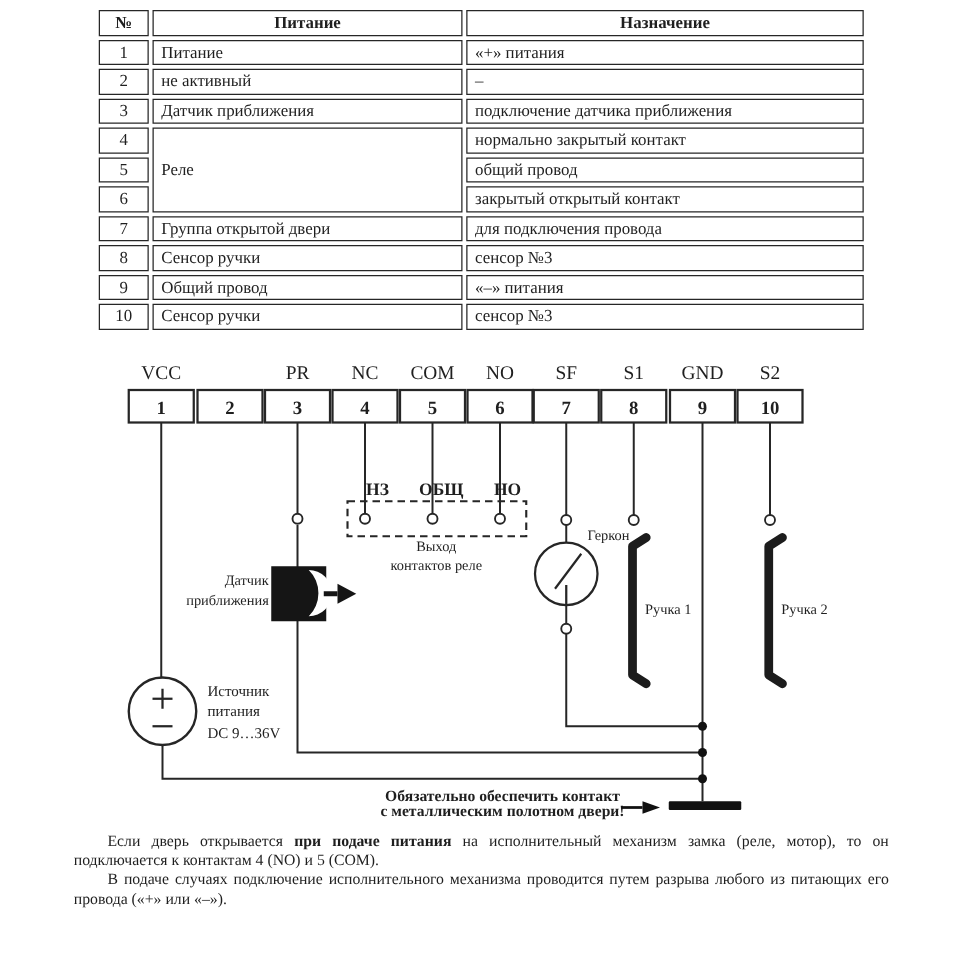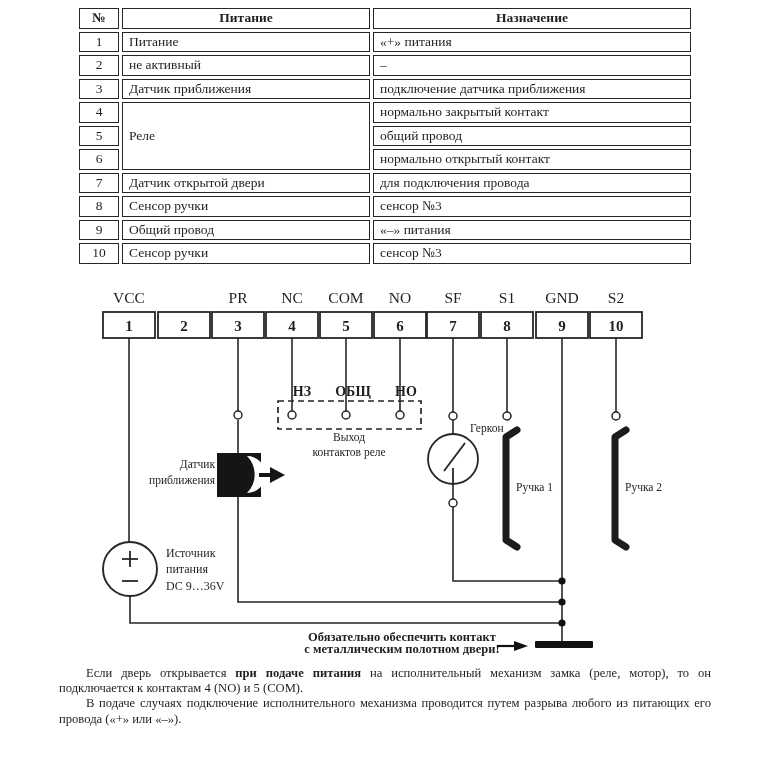--- a/index.html
+++ b/index.html
@@ -84,25 +84,25 @@
       <td class="cnum">4</td>
       <td rowspan="3">Реле</td>
       <td>нормально закрытый контакт</td>
     </tr>
     <tr>
       <td class="cnum">5</td>
       <td>общий провод</td>
     </tr>
     <tr>
       <td class="cnum">6</td>
-      <td>нормально открытый контакт</td>
+      <td>закрытый открытый контакт</td>
     </tr>
     <tr>
       <td class="cnum">7</td>
-      <td>Датчик открытой двери</td>
+      <td>Группа открытой двери</td>
       <td>для подключения провода</td>
     </tr>
     <tr>
       <td class="cnum">8</td>
       <td>Сенсор ручки</td>
       <td>сенсор №3</td>
     </tr>
     <tr>
       <td class="cnum">9</td>
       <td>Общий провод</td>

